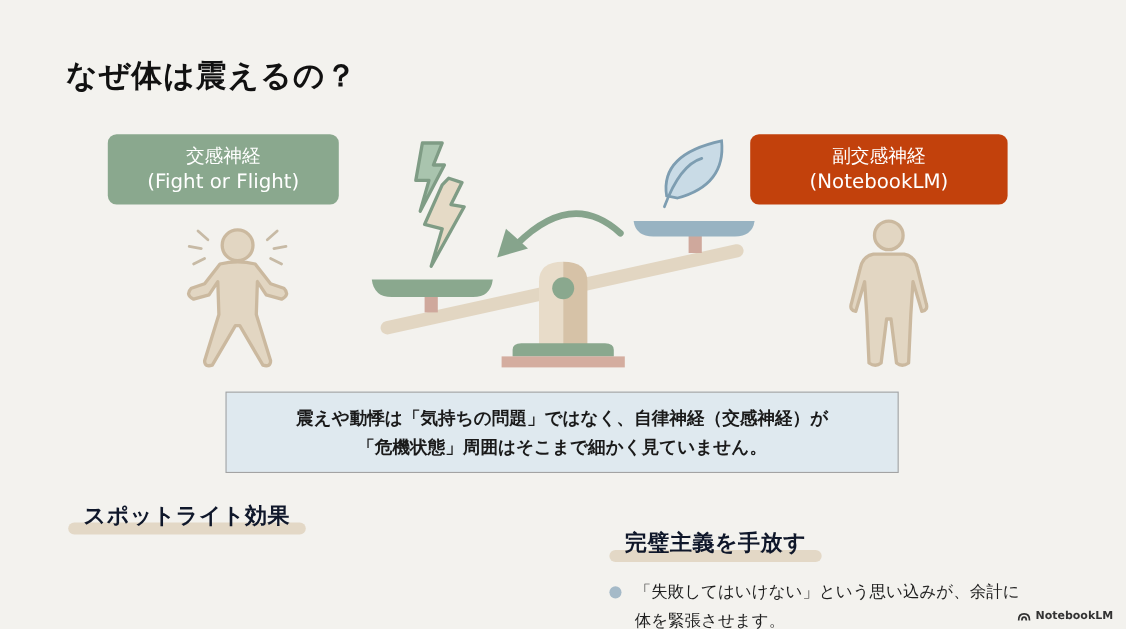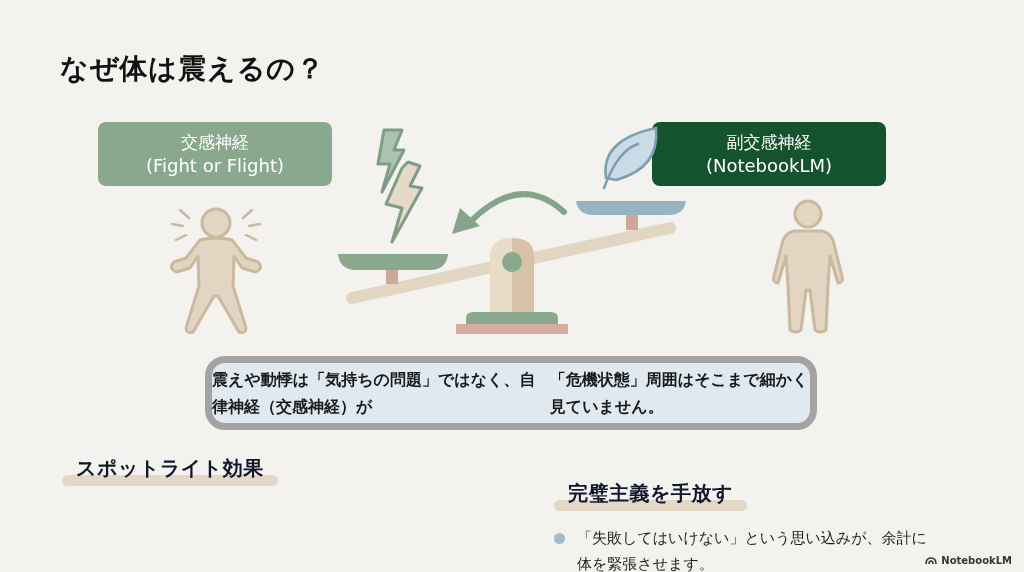--- a/index.html
+++ b/index.html
@@ -13,28 +13,28 @@
   .title {
     position:absolute; left:60px; top:50px;
     font-size:28px; font-weight:bold; letter-spacing:1px; color:#111;text-align:right;
   }
   .label-box {
     position:absolute; top:122px; height:64px;
     border-radius:8px; color:#fff; text-align:center;
     display:flex; flex-direction:column; justify-content:center; align-items:center;
     font-size:17px; line-height:24px;
   }
-  .label-box.symp { left:98px; width:234px; background:#8aa88e;text-align:right; }
-  .label-box.para { left:652px; width:234px; background:#14532d; }
+  .label-box.symp { left:98px; width:210px; background:#8aa88e;text-align:right; }
+  .label-box.para { left:682px; width:234px; background:#c2410c; }
   .label-box .en { font-size:18px; }
   .scene { position:absolute; left:0; top:0; width:1024px; height:350px; pointer-events:none; }
   .info-box {
     position:absolute; left:205px; top:356px; width:612px; height:74px;
-    background:#dfe9ef; border:7px solid #a3a3a3; border-radius:20px;
-    display:flex; flex-direction:row; justify-content:center; align-items:center;
+    background:#dfe9ef; border:1px solid #a3a3a3; border-radius:0;
+    display:flex; flex-direction:column; justify-content:center; align-items:center;
     font-size:16px; font-weight:bold; line-height:27px; color:#1a1a1a;
   }
   .section { position:absolute; top:455px; }
   .section.left { left:62px; }
   .section.right { left:554px;margin-top:25px; }
   .sec-head {
     position:relative; display:inline-block;
     font-size:20px; font-weight:bold; padding:0 14px; color:#0f172a; letter-spacing:0.5px;
   }
   .sec-head .hl {

